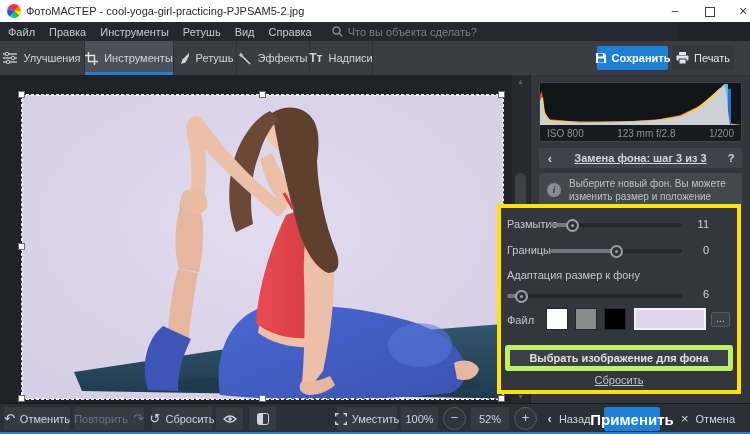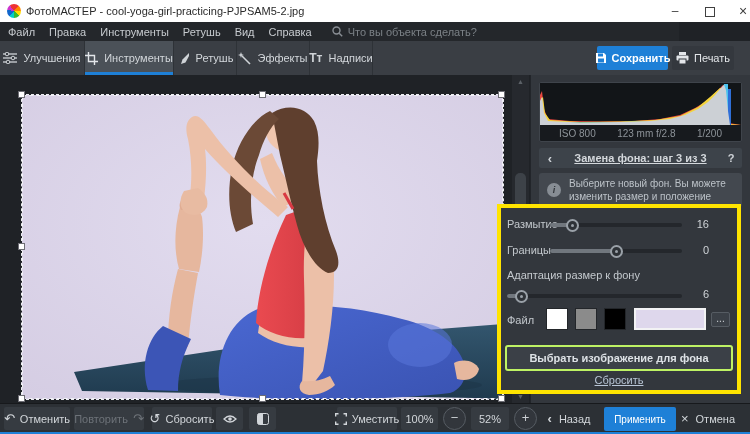--- a/index.html
+++ b/index.html
@@ -31,49 +31,49 @@
   .canvas{left:0;top:75px;width:530px;height:328px;background:#1f2226;}
   .photo{left:22px;top:95px;width:481px;height:304px;outline:1px dashed #ececf2;}
   .handle{width:7px;height:7px;background:#fff;border:1px solid #6d6d74;box-sizing:border-box;z-index:6;}
   
   .vscroll{left:512px;top:75px;width:17px;height:328px;background:#26292e;}
   .varrow{left:0;width:17px;height:13px;text-align:center;font-size:7px;color:#5c6167;line-height:13px;}
   .vthumb{left:3px;top:98px;width:11px;height:104px;background:#3d4248;border-radius:5px;}
   
   .rightpanel{left:530px;top:75px;width:220px;height:328px;background:#33373d;border-left:1px solid #22252a;box-sizing:border-box;}
   .histobox{left:8px;top:7px;width:203px;height:60px;background:#171a1e;border:1px solid #3f444b;border-radius:2px;box-sizing:border-box;}
-  .histolabels{position:absolute;left:0;bottom:2px;width:100%;display:flex;justify-content:space-between;padding:0 19px;box-sizing:border-box;font-size:10px;color:#8d9399;}
+  .histolabels{position:absolute;left:0;bottom:2px;width:100%;display:flex;justify-content:space-between;padding:0 7px;box-sizing:border-box;font-size:10px;color:#8d9399;}
   .panelheader{left:8px;top:73px;width:203px;height:20px;background:#3d434a;border-radius:2px;display:flex;align-items:center;}
   .pheadback{width:22px;text-align:center;color:#cfd3d8;font-size:13px;font-weight:bold;cursor:pointer;}
   .pheadtitle{flex:1;text-align:center;font-size:11px;font-weight:bold;color:#d4d8dc;text-decoration:underline;}
   .pheadhelp{width:22px;text-align:center;color:#cfd3d8;font-size:11px;font-weight:bold;cursor:pointer;}
   .infobox{left:8px;top:98px;width:203px;height:34px;background:#43484f;border-radius:3px;}
   .infoicon{left:8px;top:10px;width:14px;height:14px;border-radius:50%;background:#878d94;color:#32363b;font-size:9px;font-weight:bold;font-style:italic;text-align:center;line-height:14px;}
   .infotext{left:30px;top:4px;width:168px;font-size:10px;line-height:13px;color:#bcc2c8;}
   
   .optbox{left:497px;top:204px;width:236px;height:182px;background:#33373d;border:4px solid #ffe400;z-index:20;}
   .sllabel{font-size:11px;color:#c3c8cd;}
   .slvalue{font-size:11px;color:#cfd3d7;text-align:right;width:40px;}
   .sltrack{height:4px;border-radius:2px;background:#24272c;cursor:pointer;}
   .slfill{height:4px;border-radius:2px;background:#71777e;}
   .slthumb{width:13px;height:13px;border-radius:50%;background:#2e3237;border:2px solid #9aa1a8;box-sizing:border-box;cursor:pointer;z-index:2;}
   .slthumb::after{content:"";position:absolute;left:3px;top:3px;width:3px;height:3px;border-radius:50%;background:#9aa1a8;}
   .swatch{top:100px;width:22px;height:22px;box-sizing:border-box;border:1px solid #23262a;cursor:pointer;}
   .swatch.sel{border:2px solid #f2f2f4;}
   .morebtn{left:210px;top:104px;width:19px;height:15px;background:#3b4047;border:1px solid #565c63;border-radius:2px;color:#cdd1d5;font-size:10px;line-height:11px;text-align:center;box-sizing:border-box;cursor:pointer;}
-  .choosebtn{left:4px;top:137px;width:228px;height:26px;background:#3b4047;border:2px solid #bef264;border-radius:3px;box-sizing:border-box;color:#dde1e5;font-size:11px;font-weight:bold;display:flex;align-items:center;justify-content:center;cursor:pointer;}
+  .choosebtn{left:4px;top:137px;width:228px;height:26px;background:#3b4047;border:5px solid #bef264;border-radius:3px;box-sizing:border-box;color:#dde1e5;font-size:11px;font-weight:bold;display:flex;align-items:center;justify-content:center;cursor:pointer;}
   .resetlink{left:0;top:166px;width:100%;text-align:center;font-size:11px;color:#b9c6d6;text-decoration:underline;cursor:pointer;}
   
   .toolbar{left:0;top:403px;width:750px;height:29px;background:#2c3035;border-top:1px solid #17191c;box-sizing:border-box;}
   .tbtn{top:3px;height:23px;background:#363b41;border-radius:2px;display:flex;align-items:center;justify-content:center;gap:5px;font-size:11px;color:#d2d6da;cursor:pointer;box-sizing:border-box;}
   .tbtn.disabled{color:#6d7278;cursor:default;text-align:center;}
   .roundbtn{top:3px;width:23px;height:23px;border-radius:50%;background:#32363c;border:1px solid #565c63;box-sizing:border-box;color:#cdd1d5;font-size:13px;line-height:20px;text-align:center;cursor:pointer;}
   .tbicon{font-size:13px;line-height:13px;}
   .footflat{top:3px;height:23px;display:flex;align-items:center;justify-content:center;gap:7px;font-size:11px;color:#d2d6da;cursor:pointer;}
-  .applybtn{left:604px;top:3px;width:72px;height:24px;background:#1e80d7;border-radius:2px;color:#fff;font-size:10px;font-weight:normal;display:flex;align-items:center;justify-content:center;cursor:pointer;}
+  .applybtn{left:604px;top:3px;width:56px;height:24px;background:#1e80d7;border-radius:2px;color:#fff;font-size:15px;font-weight:bold;display:flex;align-items:center;justify-content:center;cursor:pointer;}
   .blueedge{left:0;top:432px;width:750px;height:2px;background:#1e80d7;}
   svg{display:block;}
 </style>
 </head>
 <body>
 
 <div class="window">
 
   <div class="abs titlebar">
     <div class="abs logo"></div>
@@ -278,21 +278,21 @@
     </div>
   </div>
 
   <div class="abs optbox">
 
     <span class="abs sllabel" style="left:6px;top:10px;">Размытие</span>
     <div class="abs sltrack" style="left:49px;top:15px;width:132px;">
         <div class="slfill" style="width:22px;"></div>
       </div>
     <div class="abs slthumb" style="left:65px;top:11px;"></div>
-    <span class="abs slvalue" style="left:168px;top:10px;">16</span>
+    <span class="abs slvalue" style="left:168px;top:10px;">11</span>
 
     <span class="abs sllabel" style="left:6px;top:36px;">Границы</span>
     <div class="abs sltrack" style="left:49px;top:41px;width:132px;">
         <div class="slfill" style="width:66px;"></div>
       </div>
     <div class="abs slthumb" style="left:109px;top:37px;"></div>
     <span class="abs slvalue" style="left:168px;top:36px;">0</span>
 
     <span class="abs sllabel" style="left:6px;top:61px;">Адаптация размер к фону</span>
     <div class="abs sltrack" style="left:6px;top:86px;width:175px;">

